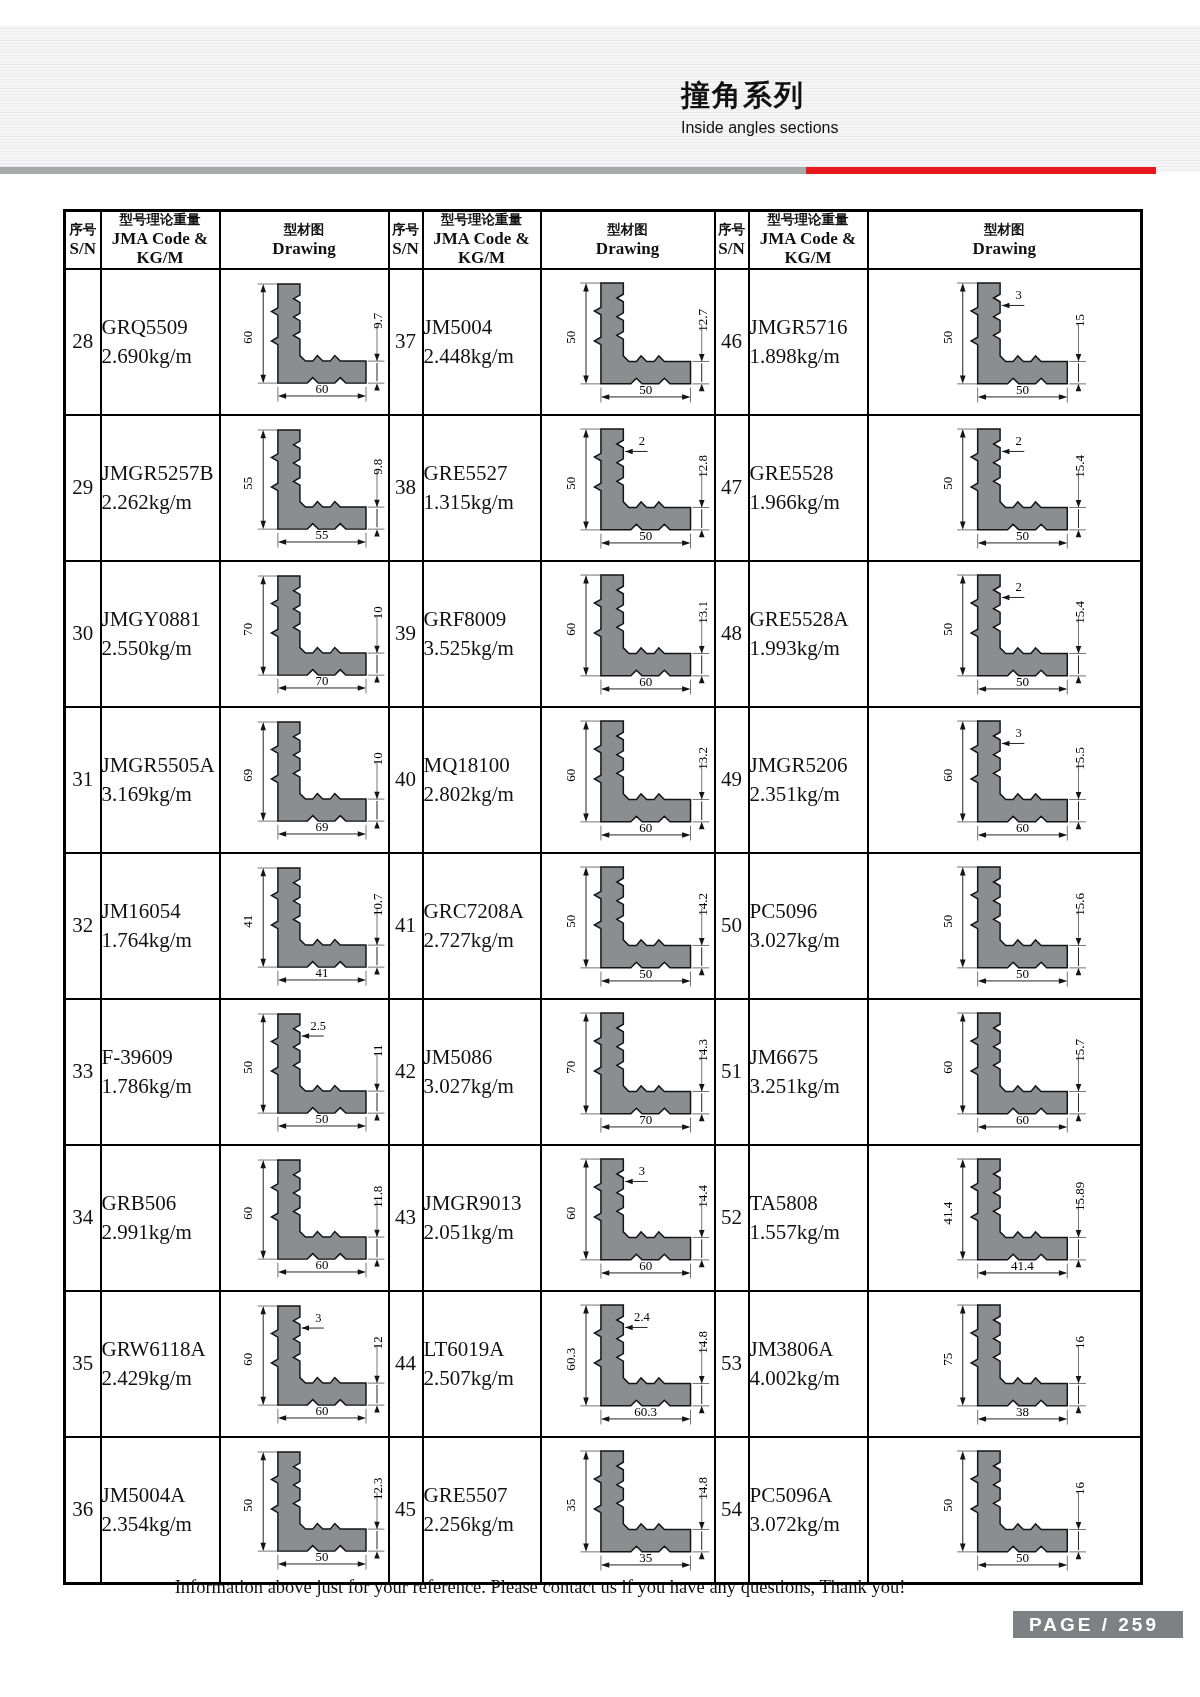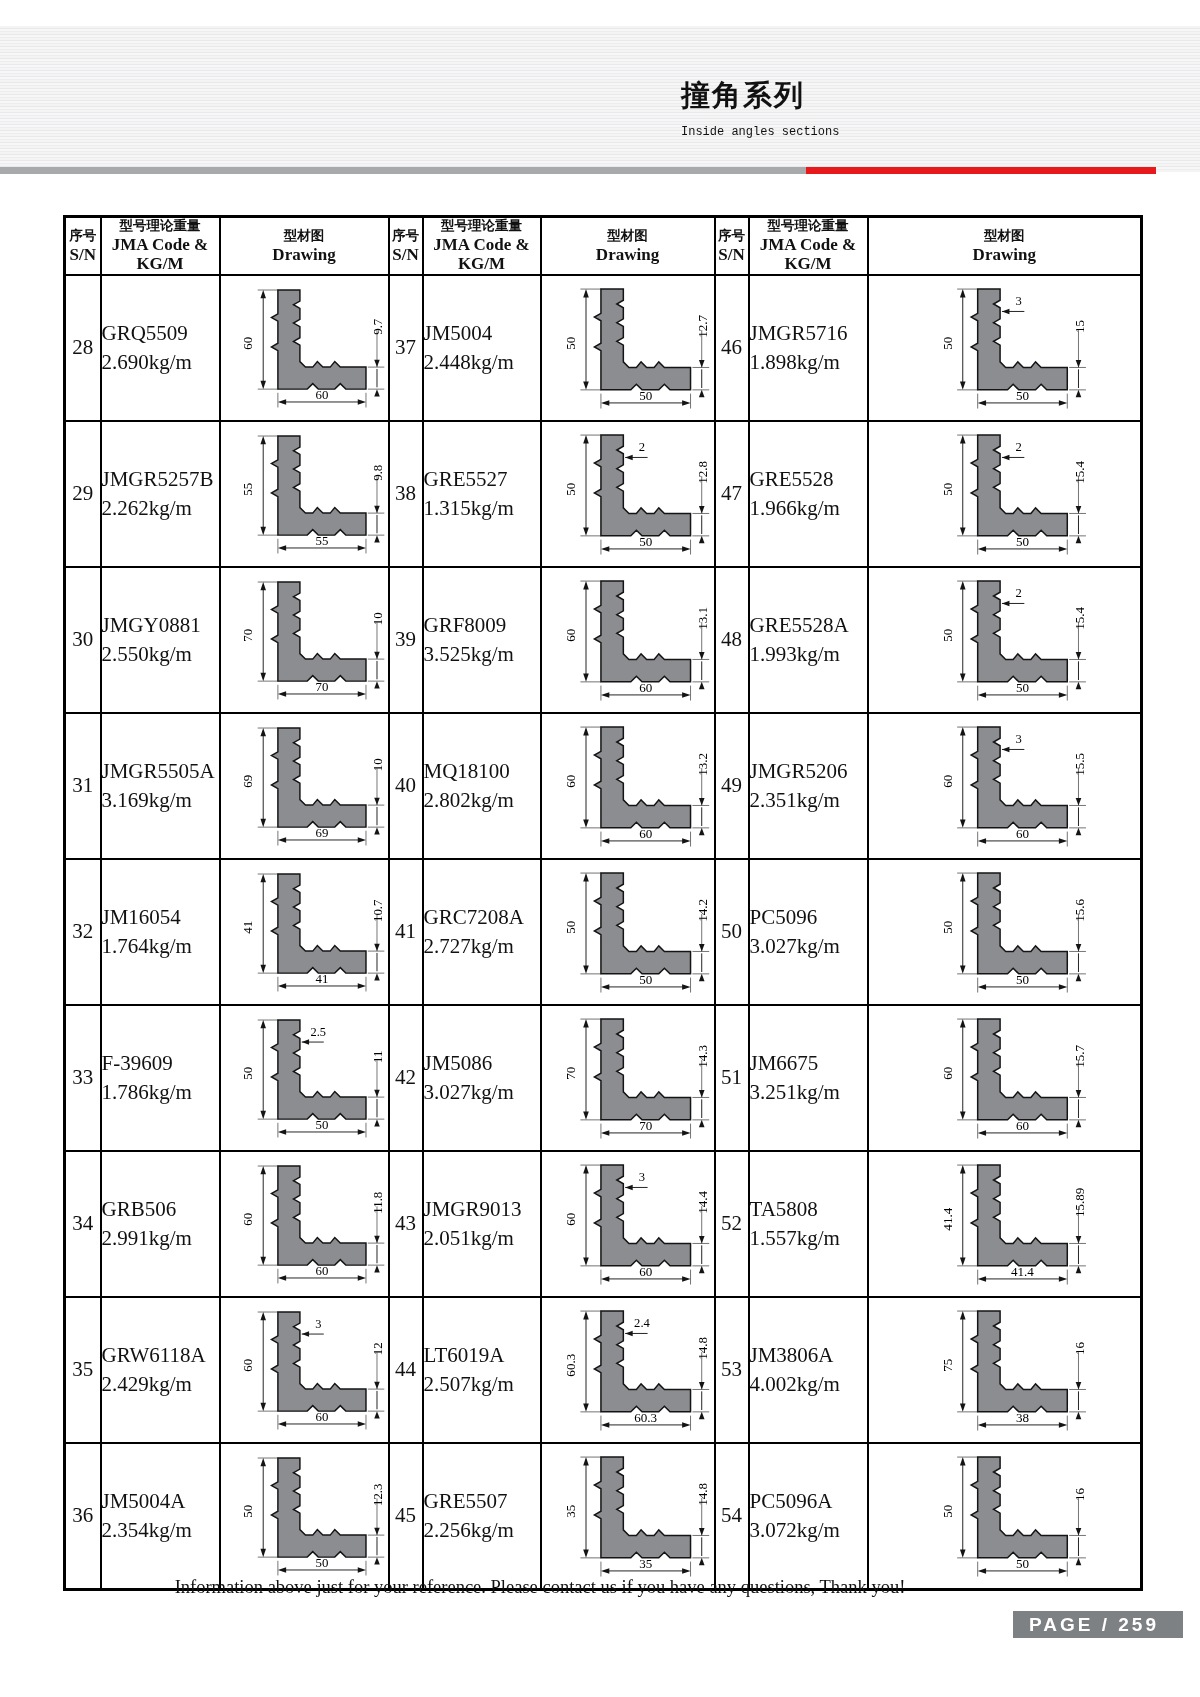--- a/index.html
+++ b/index.html
@@ -5,25 +5,25 @@
   html,body{margin:0;padding:0;background:#ffffff;}
   .page{position:relative;width:1200px;height:1664px;background:#fff;overflow:hidden;
         font-family:"Liberation Serif",serif;color:#111;}
   .texture{position:absolute;left:0;top:26px;width:1200px;height:146px;
     background:repeating-linear-gradient(180deg,
       #f4f4f5 0px,#f4f4f5 2px,#e9e9eb 2px,#e9e9eb 3px,
       #f7f7f8 3px,#f7f7f8 5px,#ededef 5px,#ededef 6px);}
   .title-block{position:absolute;left:681px;top:76px;}
   .title-cn{font-size:29px;font-weight:bold;letter-spacing:2px;
             font-family:"DejaVu Sans","Liberation Sans",sans-serif;}
-  .title-en{font-size:12px;margin-top:9px;font-family:Liberation Mono, monospace;}
+  .title-en{font-size:16px;margin-top:3px;font-family:Liberation Sans, sans-serif;}
   .accent-bar{position:absolute;left:0;top:167px;width:1200px;height:7px;}
   .bar-gray{position:absolute;left:0;top:0;width:806px;height:7px;}
   .bar-red{position:absolute;left:806px;top:0;width:350px;height:7px;}
-  table.catalog{position:absolute;left:63px;top:215px;border-collapse:collapse;
+  table.catalog{position:absolute;left:63px;top:209px;border-collapse:collapse;
     table-layout:fixed;border:3px solid #000;}
   table.catalog th,table.catalog td{border:2px solid #000;padding:0;overflow:hidden;}
   th .th-cn{font-size:13.5px;font-weight:bold;line-height:1.25;}
   th .th-en{font-size:17px;font-weight:bold;line-height:1.15;}
   td.sn-cell{font-size:21px;text-align:center;}
   td.code-cell{font-size:21px;text-align:left;line-height:1.4;}
   td.draw-cell{text-align:center;vertical-align:middle;}
   .note-cn{position:absolute;left:60px;top:1548px;width:960px;text-align:center;
     font-size:20px;font-weight:600;letter-spacing:1px;
     font-family:"DejaVu Sans","Liberation Sans",sans-serif;}

